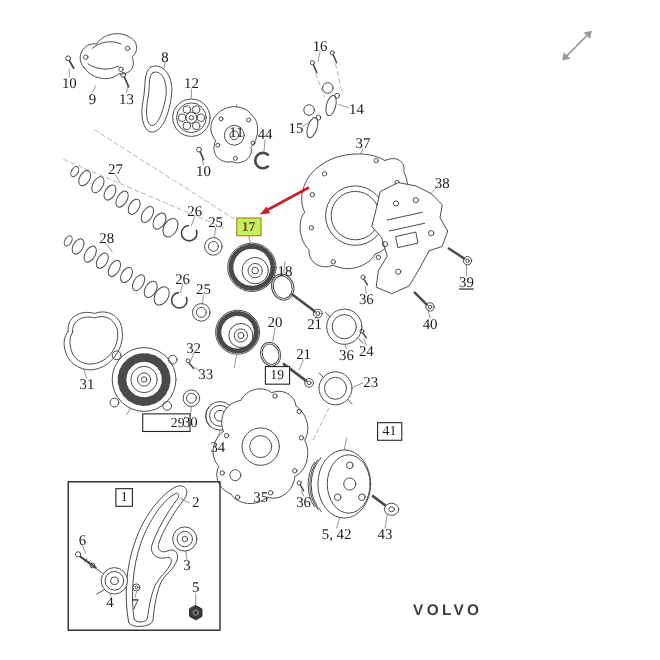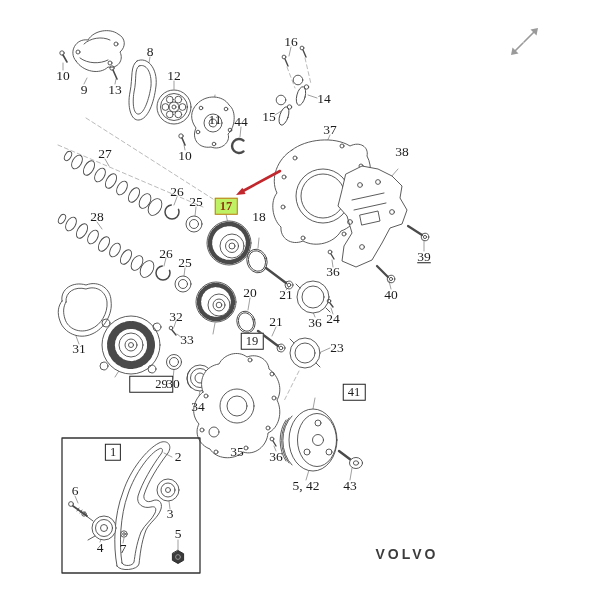--- a/index.html
+++ b/index.html
@@ -359,31 +359,31 @@
       <div class="plabel" style="left: 115px; top: 90px;">13</div>
       <div class="plabel" style="left: 150px; top: 52px;">8</div>
       <div class="plabel" style="left: 174px; top: 76px;">12</div>
       <div class="plabel" style="left: 215px; top: 90px; margin-top: 30px;">11</div>
       <div class="plabel" style="left: 185px; top: 156px;">10</div>
       <div class="plabel" style="left: 291px; top: 42px;">16</div>
       <div class="plabel" style="left: 269px; top: 117px;">15</div>
       <div class="plabel" style="left: 324px; top: 99px; text-align: right;">14</div>
       <div class="plabel" style="left: 241px; top: 122px;">44</div>
       <div class="plabel" style="left: 330px; top: 130px;">37</div>
-      <div class="plabel" style="left: 402px; top: 152px;">38</div>
+      <div class="plabel" style="left: 402px; top: 167px;">38</div>
       <div class="plabel" style="left: 424px; top: 257px; text-decoration: underline;">39</div>
       <div class="plabel" style="left: 391px; top: 295px;">40</div>
       <div class="plabel" style="left: 105px; top: 154px;">27</div>
       <div class="plabel" style="left: 97px; top: 217px;">28</div>
       <div class="plabel" style="left: 177px; top: 192px;">26</div>
       <div class="plabel" style="left: 196px; top: 202px;">25</div>
       <div class="plabel" style="left: 166px; top: 254px;">26</div>
       <div class="plabel" style="left: 185px; top: 263px;">25</div>
       <div class="plabel highlight" style="left: 226px; top: 206px; background: #bef264; border: 1.5px solid rgb(192, 122, 28); color: rgb(143, 58, 16);">17</div>
-      <div class="plabel" style="left: 259px; top: 217px;">18</div>
+      <div class="plabel" style="left: 259px; top: 247px;">18</div>
       <div class="plabel" style="left: 286px; top: 295px;">21</div>
       <div class="plabel" style="left: 250px; top: 293px;">20</div>
       <div class="plabel boxed" style="left: 213px; top: 341px;">19</div>
       <div class="plabel" style="left: 276px; top: 322px;">21</div>
       <div class="plabel" style="left: 315px; top: 323px;">36</div>
       <div class="plabel" style="left: 333px; top: 319px;">24</div>
       <div class="plabel" style="left: 337px; top: 348px;">23</div>
       <div class="plabel" style="left: 333px; top: 272px;">36</div>
       <div class="plabel" style="left: 79px; top: 349px;">31</div>
       <div class="plabel" style="left: 176px; top: 317px;">32</div>

